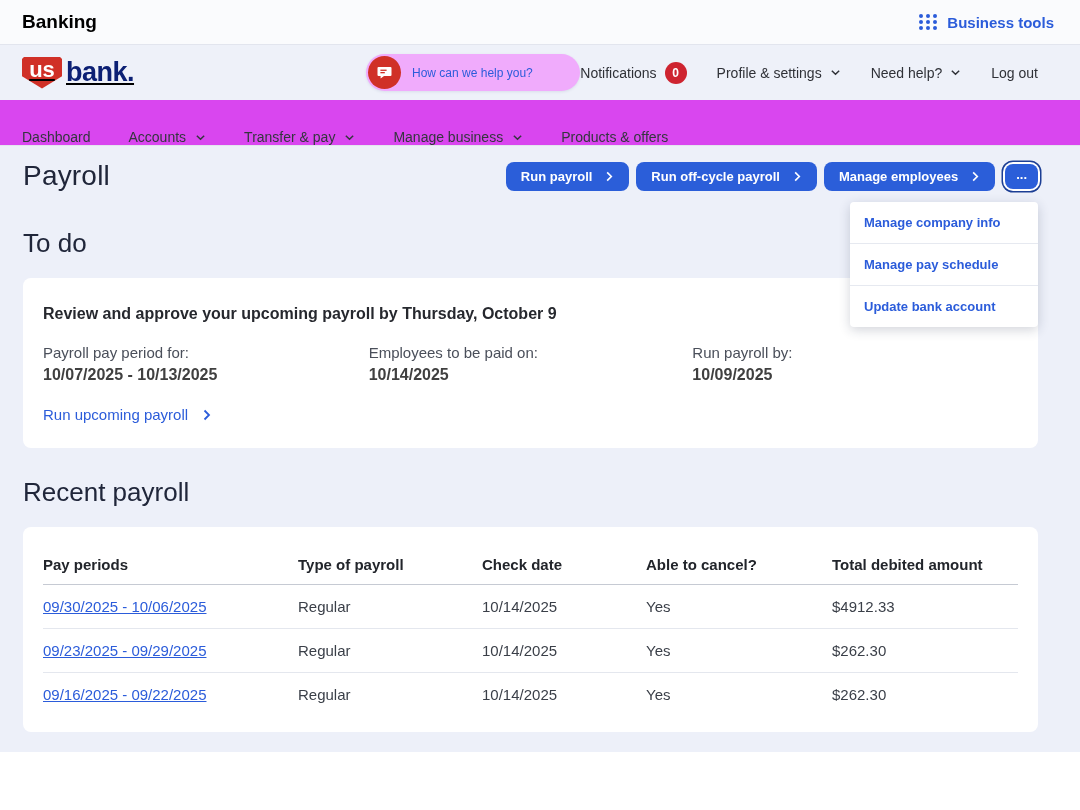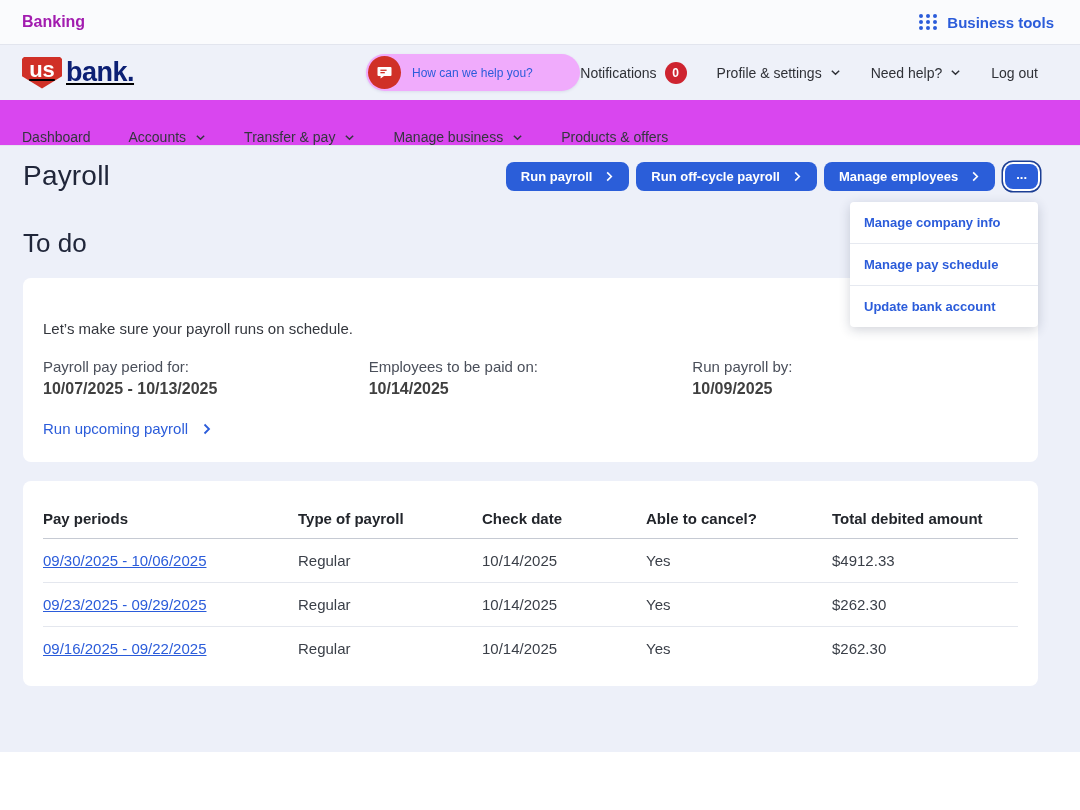--- a/index.html
+++ b/index.html
@@ -1,21 +1,21 @@
 <!DOCTYPE html>
 <html><head>
 <meta charset="utf-8">
 <style>
   * { margin:0; padding:0; box-sizing:border-box; }
   html,body { width:1080px; height:810px; background:#ffffff; font-family:"Liberation Sans", sans-serif; }
 
   
   .topbar { height:45px; background:#fafbfd; border-bottom:1px solid #e2e5ee;
             display:flex; align-items:center; justify-content:space-between; padding:0 26px 0 22px; }
-  .topbar-link { color:#a21caf; font-weight:bold; font-size:16px; cursor:pointer; }
+  .topbar-link { color:#000000; font-weight:bold; font-size:19px; cursor:pointer; }
   .biztools { display:flex; align-items:center; gap:9px; color:#2b5cda; font-weight:bold; font-size:15px; cursor:pointer; }
   .grid-icon { display:grid; grid-template-columns:repeat(3,5px); grid-gap:2px; }
   .grid-icon i { width:4px; height:4px; border-radius:50%; background:#2b5cda; }
 
   
   .header { height:55px; background:#eef1f9; display:flex; align-items:center; padding:0 42px 0 22px; }
   .logo { display:flex; align-items:center; gap:4px; cursor:pointer;text-decoration:underline; }
   .logo-shield { width:40px; height:32px; background:#d03027; color:#fff; font-weight:bold; font-size:22px;
                  display:flex; align-items:flex-start; justify-content:center; line-height:26px;
                  clip-path:polygon(6% 0, 94% 0, 100% 8%, 100% 62%, 50% 100%, 0 62%, 0 8%); }
@@ -198,22 +198,22 @@
         <div class="dropdown-item">Manage company info</div>
         <div class="dropdown-item">Manage pay schedule</div>
         <div class="dropdown-item">Update bank account</div>
       </div>
     </div>
   </div>
 
   <h2 class="section-heading h-todo">To do</h2>
 
   <div class="todo-card">
+    <div class="todo-title">Review and approve your upcoming payroll by Thursday, October 9</div>
     <div class="due-badge">Due in 1 days</div>
-    <div class="todo-subtitle">Let’s make sure your payroll runs on schedule.</div>
 
     <div class="todo-fields">
       <div class="field">
         <div class="field-label">Payroll pay period for:</div>
         <div class="field-value">10/07/2025 - 10/13/2025</div>
       </div>
       <div class="field">
         <div class="field-label">Employees to be paid on:</div>
         <div class="field-value">10/14/2025</div>
       </div>
@@ -224,20 +224,21 @@
     </div>
 
     <div class="todo-link">
       <span>Run upcoming payroll</span>
       <svg width="11" height="12" viewBox="0 0 10 12">
           <path d="M3 1.5l4.5 4.5L3 10.5" fill="none" stroke="#2b5cda" stroke-width="1.8"></path>
         </svg>
     </div>
   </div>
 
+  <h2 class="section-heading h-recent">Recent payroll</h2>
 
   <div class="table-card">
     <div class="trow trow-head">
       <div class="th">Pay periods</div>
       <div class="th">Type of payroll</div>
       <div class="th">Check date</div>
       <div class="th">Able to cancel?</div>
       <div class="th">Total debited amount</div>
     </div>
 

